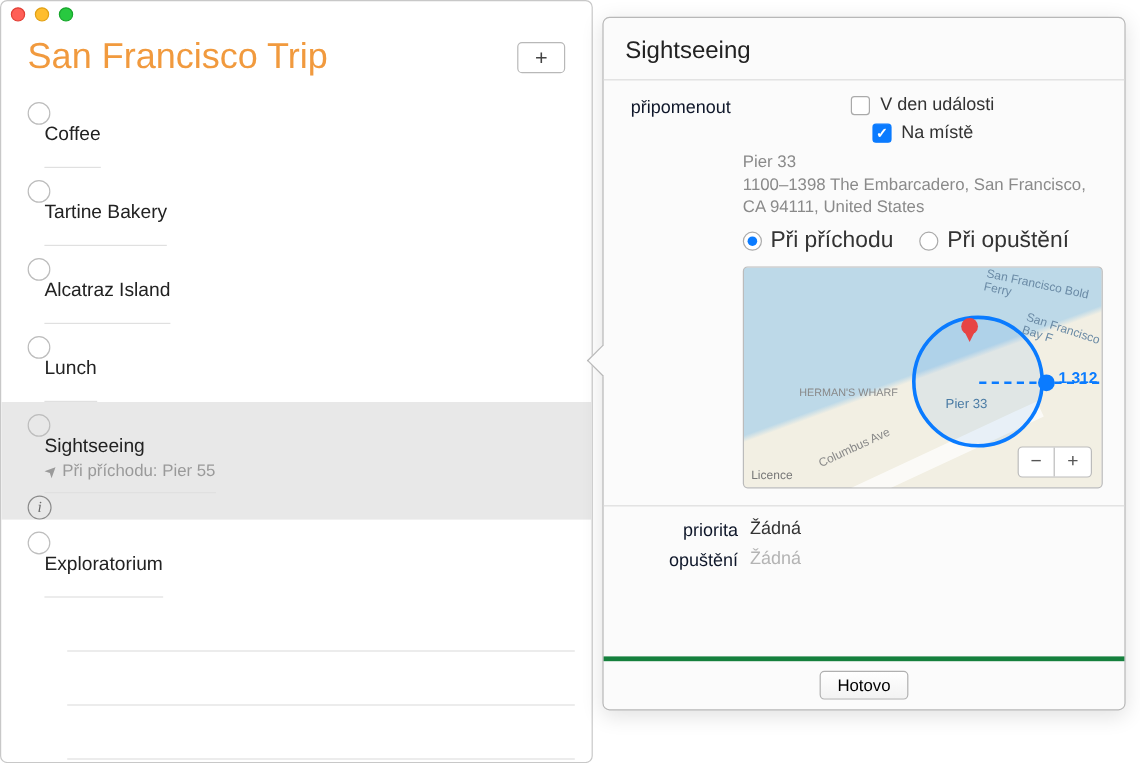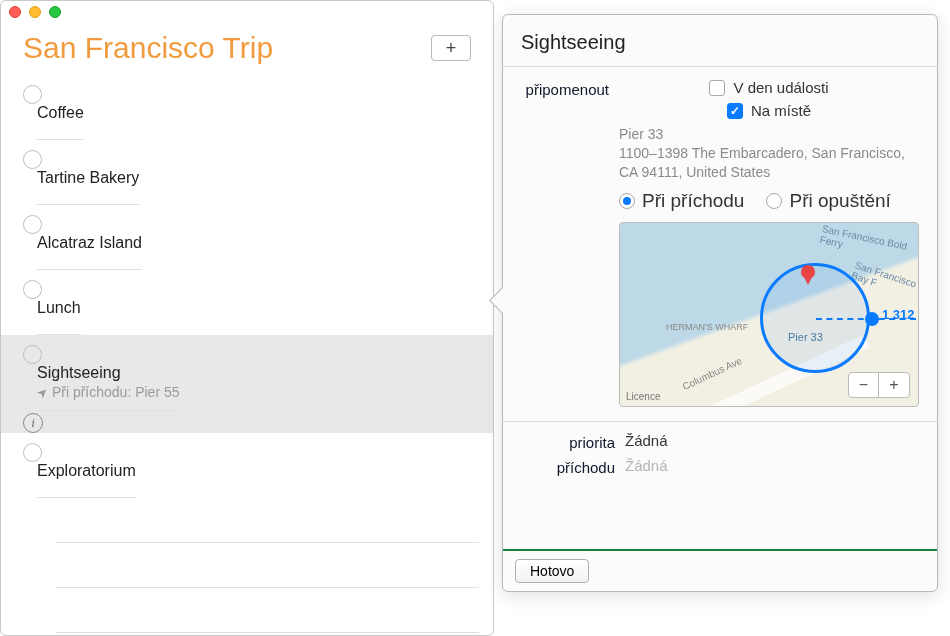--- a/index.html
+++ b/index.html
@@ -317,24 +317,24 @@
 }
 .map .zoom div {
   width: 30px; height: 24px;
   display: flex; align-items: center; justify-content: center;
   font-size: 16px; color: #555;
 }
 .map .zoom div:first-child { border-right: 1px solid #bbb; }
 .divider { height: 1px; background: #ddd; margin: 14px -18px 10px -18px; }
 .value-muted { color: #b4b4b4; }
 .footer {
-  border-top: 2px solid #15803d;
+  border-top: 4px solid #15803d;
   padding: 8px 12px;
   display: flex;
-  justify-content: flex-start;
+  justify-content: center;
 }
 .done-btn {
   padding: 3px 14px;
   border: 1px solid #b0b0b0;
   border-radius: 4px;
   background: linear-gradient(#fff, #f2f2f2);
   font-size: 14px;
 }
 .nav-icon {
   display: inline-block;
@@ -454,20 +454,20 @@
           </div>
         </div>
       </div>
     </div>
     <div class="divider"></div>
     <div class="row">
       <div class="row-label">priorita</div>
       <div class="row-content">Žádná</div>
     </div>
     <div class="row">
-      <div class="row-label">příchodu</div>
+      <div class="row-label">opuštění</div>
       <div class="row-content value-muted">Žádná</div>
     </div>
   </div>
   <div class="footer">
     <div class="done-btn">Hotovo</div>
   </div>
 </div>
 
 </body></html>

